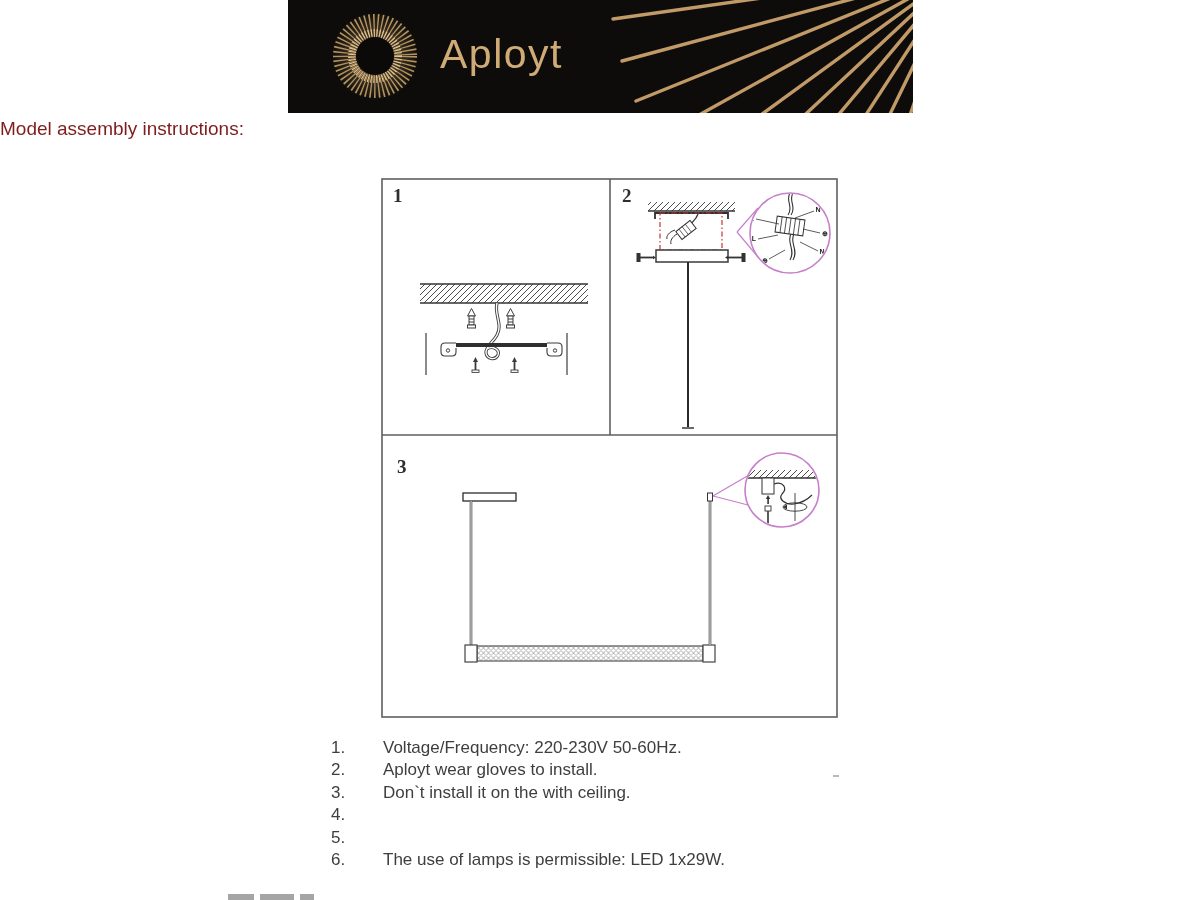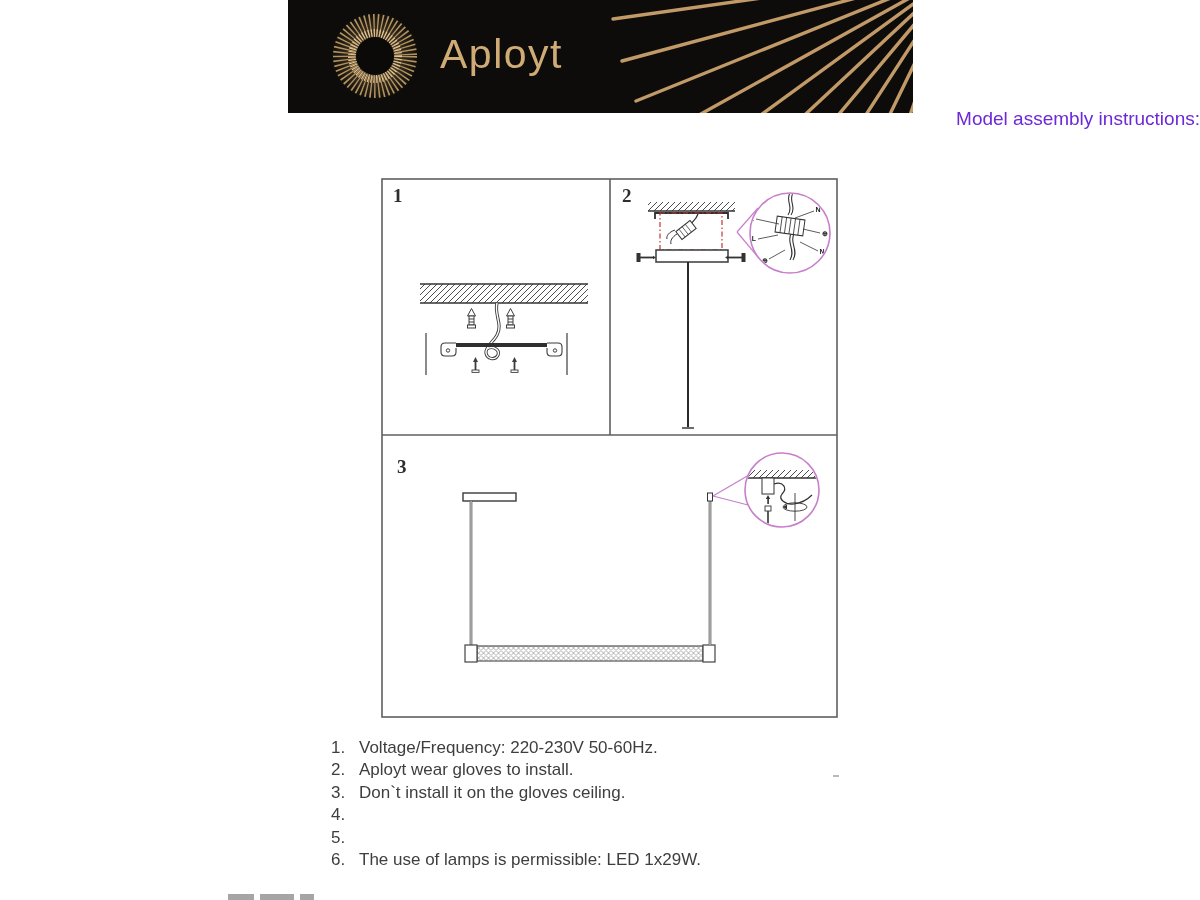--- a/index.html
+++ b/index.html
@@ -7,34 +7,34 @@
         font-family:"Liberation Sans",sans-serif;}
 
   
   .banner{position:absolute;left:288px;top:0;width:625px;height:113px;background:#0d0c0a;overflow:hidden;}
   .banner svg{position:absolute;left:0;top:0;}
   .brand{position:absolute;left:152px;top:50%;transform:translateY(-56%);
          color:#cfab76;font-size:41px;letter-spacing:1.5px;font-weight:400;
          font-family:"Liberation Sans",sans-serif;}
 
   
-  .title-wrap{position:absolute;left:0;top:108px;width:1200px;text-align:right;color:#6d28d9;}
+  .title-wrap{position:absolute;left:0;top:118px;width:1200px;text-align:left;color:#7f1d1d;}
   .title-line{font-size:19px;line-height:22px;font-weight:500;}
   .model-line{font-size:19px;line-height:22px;font-weight:500;}
 
   
   .diagram{position:absolute;left:381px;top:178px;width:457px;height:540px;}
   .pnum{font-family:"Liberation Serif",serif;font-size:19px;font-weight:700;fill:#2e2e2e;}
   .wlabel{font-family:"Liberation Sans",sans-serif;font-size:7px;font-weight:700;fill:#222;}
 
   
   .instructions{position:absolute;left:331px;top:737px;width:540px;color:#3e3e3e;}
   .instructions .row{display:flex;font-size:17px;line-height:22.4px;}
   .instructions .num{width:24px;flex:0 0 24px;}
-  .instructions .txt{margin-left:4px;}
+  .instructions .txt{margin-left:28px;}
 
   
   .smudge{position:absolute;background:#3a3a3a;opacity:.45;filter:blur(.6px);}
   .stray{position:absolute;left:833px;top:775px;width:6px;height:2px;background:#8a8a8a;opacity:.6;}
 </style>
 </head>
 <body>
 
 <div class="page">
 
@@ -265,21 +265,21 @@
     <div class="row">
       <span class="num">1.</span>
       <span class="txt">Voltage/Frequency: 220-230V 50-60Hz.</span>
     </div>
     <div class="row">
       <span class="num">2.</span>
       <span class="txt">Aployt wear gloves to install.</span>
     </div>
     <div class="row">
       <span class="num">3.</span>
-      <span class="txt">Don`t install it on the gloves ceiling.</span>
+      <span class="txt">Don`t install it on the with ceiling.</span>
     </div>
     <div class="row">
       <span class="num">4.</span>
     </div>
     <div class="row">
       <span class="num">5.</span>
     </div>
     <div class="row">
       <span class="num">6.</span>
       <span class="txt">The use of lamps is permissible: LED 1x29W.</span>

